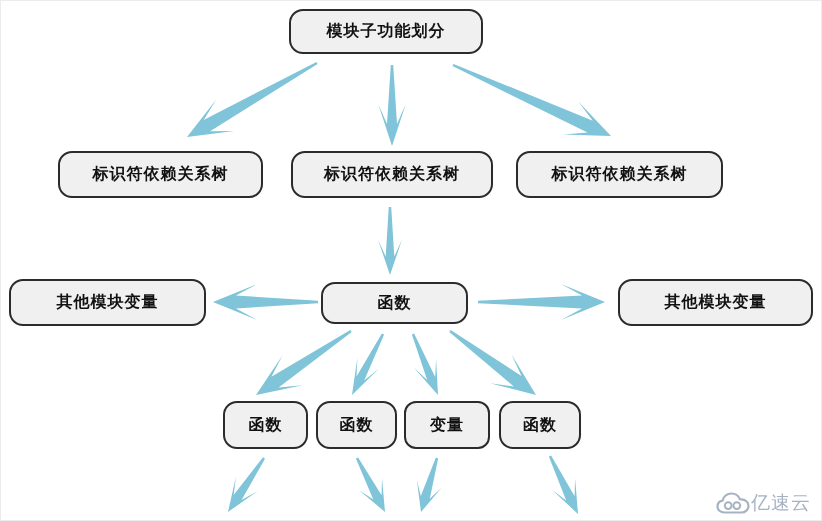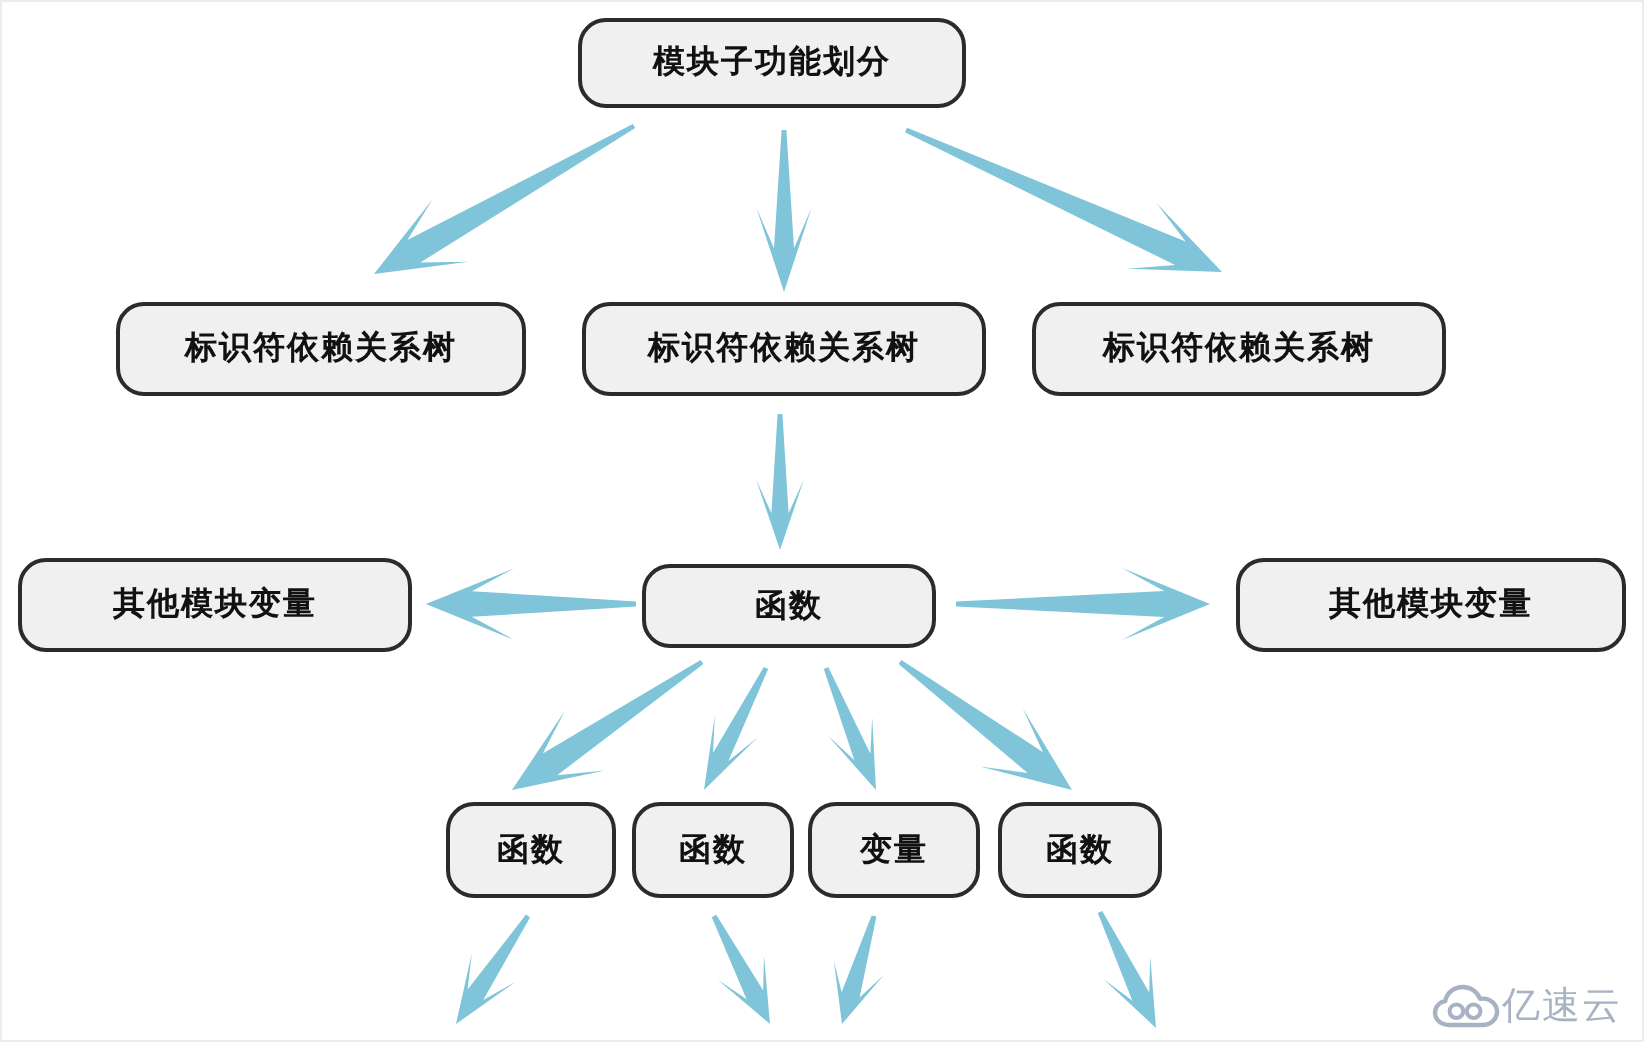--- a/index.html
+++ b/index.html
@@ -67,21 +67,21 @@
   <div class="node" style="left:8px;top:278px;width:197px;height:47px;">其他模块变量</div>
 
   <div class="node" style="left:320px;top:281px;width:147px;height:42px;">函数</div>
 
   <div class="node" style="left:617px;top:278px;width:195px;height:47px;">其他模块变量</div>
 
   <div class="node" style="left:222px;top:400px;width:85px;height:48px;">函数</div>
 
   <div class="node" style="left:315px;top:400px;width:81px;height:48px;">函数</div>
 
-  <div class="node" style="left:403px;top:400px;width:86px;height:48px;">变量</div>
+  <div class="node" style="left:403px;top:400px;width:86px;height:48px;border-radius:12px;">变量</div>
 
   <div class="node" style="left:498px;top:400px;width:82px;height:48px;">函数</div>
 
   <div id="watermark">
     <span>
       <svg width="36" height="26" viewBox="0 0 36 26" fill="none">
         <path d="M9.5 22.5 C5.4 22.5 2.5 19.8 2.5 16.4 C2.5 13.4 4.7 11.1 7.6 10.6 C8.3 6.5 12 3.5 16.4 3.5 C20.3 3.5 23.7 5.9 25 9.4 C25.4 9.3 25.9 9.3 26.4 9.3 C30.3 9.3 33.5 12.2 33.5 15.9 C33.5 19.6 30.3 22.5 26.4 22.5 Z" stroke="currentColor" stroke-width="2.2" stroke-linejoin="round"></path>
         <circle cx="13.2" cy="15.6" r="3.4" stroke="currentColor" stroke-width="2"></circle>
         <circle cx="21.8" cy="15.6" r="3.4" stroke="currentColor" stroke-width="2"></circle>
       </svg>

